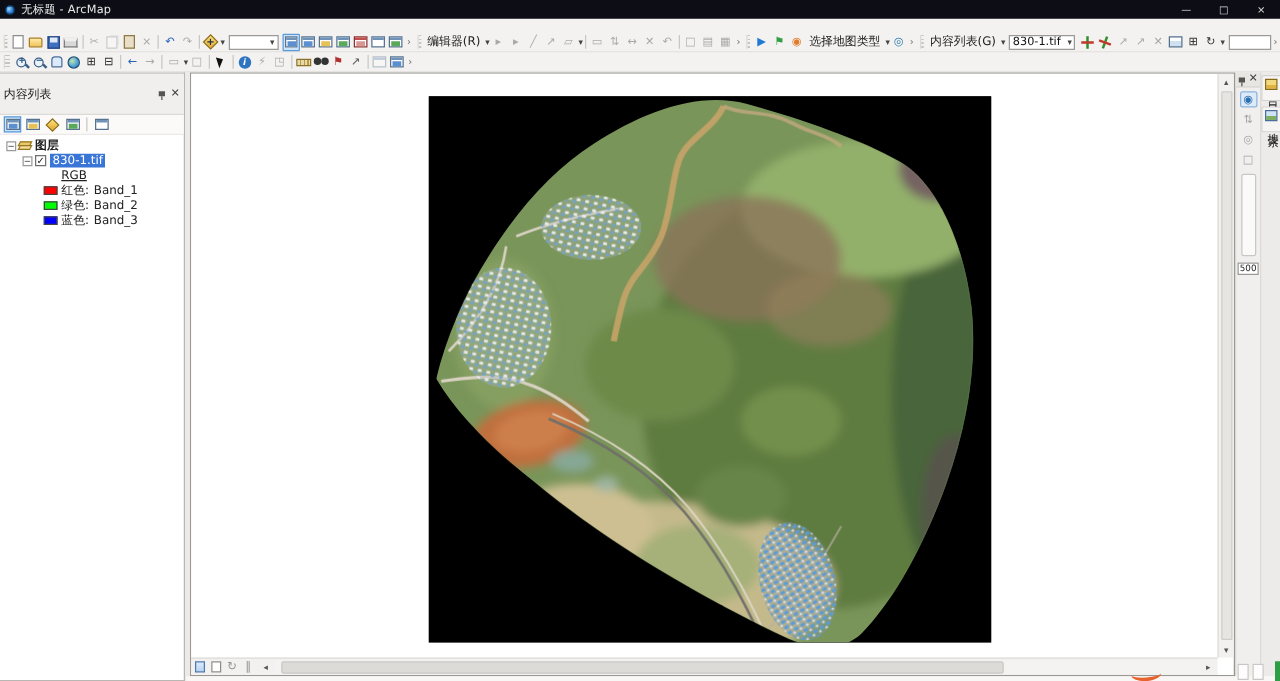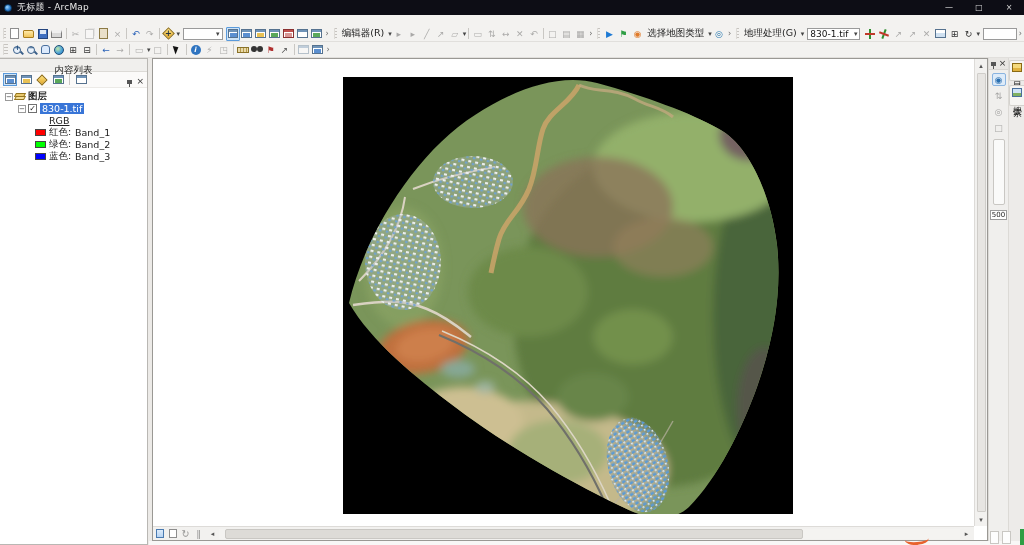--- a/index.html
+++ b/index.html
@@ -63,21 +63,21 @@
   .binoc { width:12px; height:7px; position:relative; }
   .binoc::before, .binoc::after { content:""; position:absolute; top:0; width:6px; height:6px; border-radius:50%; background:#333; }
   .binoc::before { left:0; } .binoc::after { right:0; }
   .crossgr { position:relative; width:10px; height:10px; }
   .crossgr::before { content:""; position:absolute; left:4px; top:0; width:2px; height:10px; background:#2f8f2f; }
   .crossgr::after { content:""; position:absolute; left:0; top:4px; width:10px; height:2px; background:#c03a2a; }
   .tbl { width:11px; height:9px; border:1px solid #56728f; background:linear-gradient(#fff 0 3px,#cfe0f0 3px 100%); }
 
   
   #toc { position:absolute; left:0; top:58px; bottom:0; width:148px; background:#fff; border:1px solid #b9b7b3; border-left:none; }
-  #toc-header { height:13px; background:#f0efed; border-bottom:1px solid #dcdad6; display:flex; align-items:center; padding:5px 3px; color:#222;flex-direction:column; }
+  #toc-header { height:13px; background:#f0efed; border-bottom:1px solid #dcdad6; display:flex; align-items:center; padding:16px 3px; color:#222; }
   #toc-header .hbtns { margin-left:auto; display:flex; gap:4px; align-items:center; }
   .pin { width:5px; height:4px; background:#555; position:relative; }
   .pin::after { content:""; position:absolute; left:2px; top:4px; width:1px; height:3px; background:#555; }
   .xsm { font-size:9px; color:#333; line-height:1; }
   #toc-tools { height:16px; display:flex; align-items:center; gap:2px; padding:0 3px; border-bottom:1px solid #eceae7; background:#fbfaf9; }
   .toct { width:14px; height:13px; display:flex; align-items:center; justify-content:center; }
   .toct.sel { border:1px solid #5a9adb; background:#cde3f7; }
   .stack { width:10px; height:8px; position:relative; }
   .stack i { position:absolute; left:0; width:10px; height:4px; background:#e9c96e; border:1px solid #96761f; transform:skewX(-28deg); }
   .stack i:nth-child(1){ top:0; } .stack i:nth-child(2){ top:3px; background:#f2dd9a; }
@@ -229,21 +229,21 @@
     <span class="grip"></span>
     <span class="tb" style="color:#1e7ad4">▶</span>
     <span class="tb" style="color:#2f9e44">⚑</span>
     <span class="tb" style="color:#e07b2a">◉</span>
     <span class="tblabel">选择地图类型</span>
     <span class="dd">▾</span>
     <span class="tb" style="color:#2a7ab0">◎</span>
     <span class="ovf">›</span>
 
     <span class="grip"></span>
-    <span class="tblabel">地理处理(G)</span>
+    <span class="tblabel">内容列表(G)</span>
     <span class="dd">▾</span>
     <span class="combo" style="width:104px; margin:0 3px;">
       <span>830-1.tif</span>
       <span class="dd">▾</span>
     </span>
     <span class="tb">
         <span class="crossgr"></span>
       </span>
     <span class="tb">
         <span class="crossgr" style="transform:rotate(20deg)"></span>

